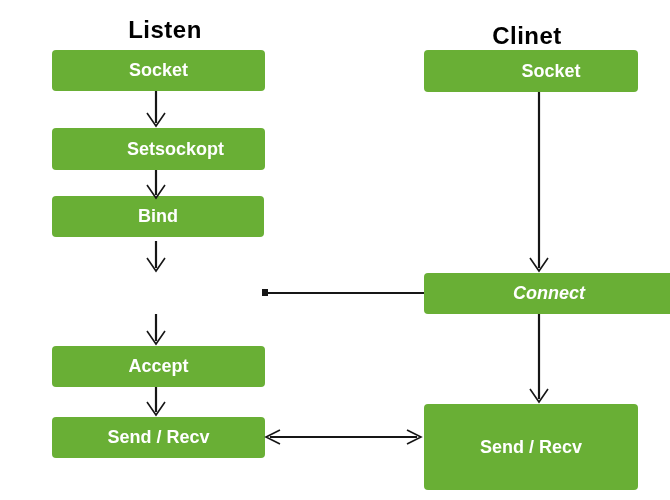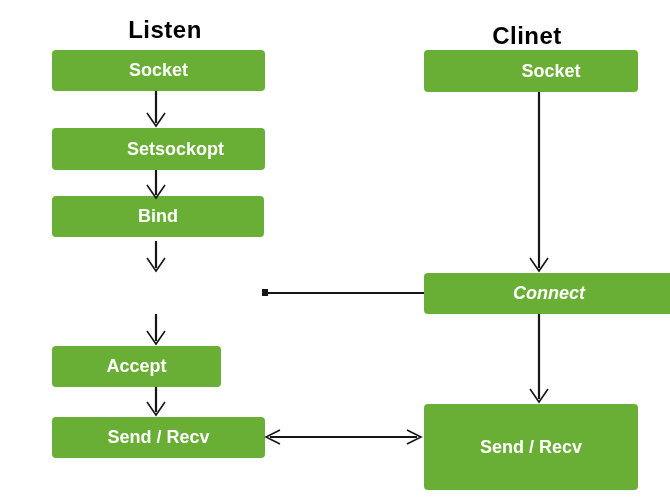--- a/index.html
+++ b/index.html
@@ -58,21 +58,21 @@
 <body>
 
 <div class="canvas">
 
   <div class="col-title" style="left: 100px; top: 16px; width: 130px;">Listen</div>
   <div class="col-title" style="left: 462px; top: 22px; width: 130px;">Clinet</div>
 
   <div class="flow-box" style="left: 52px; top: 50px;  width: 213px; height: 41px;">Socket</div>
   <div class="flow-box" style="left: 52px; top: 128px; width: 213px; height: 42px; padding-left: 34px;">Setsockopt</div>
   <div class="flow-box" style="left: 52px; top: 196px; width: 212px; height: 41px;">Bind</div>
-  <div class="flow-box" style="left: 52px; top: 346px; width: 169px; height: 41px;">Accept</div>
+  <div class="flow-box" style="left: 52px; top: 346px; width: 213px; height: 41px;">Accept</div>
   <div class="flow-box" style="left: 52px; top: 417px; width: 213px; height: 41px;">Send / Recv</div>
 
   <div class="flow-box" style="left: 424px; top: 50px;  width: 214px; height: 42px; padding-left: 40px;">Socket</div>
   <div class="flow-box" style="left: 424px; top: 273px; width: 250px; height: 41px; font-style: italic;">Connect</div>
   <div class="flow-box" style="left: 424px; top: 404px; width: 214px; height: 86px;">Send / Recv</div>
 
   <svg class="connector-layer" viewBox="0 0 670 500">
 
     <g>
       <line class="shaft" x1="156" y1="91" x2="156" y2="123"></line>

